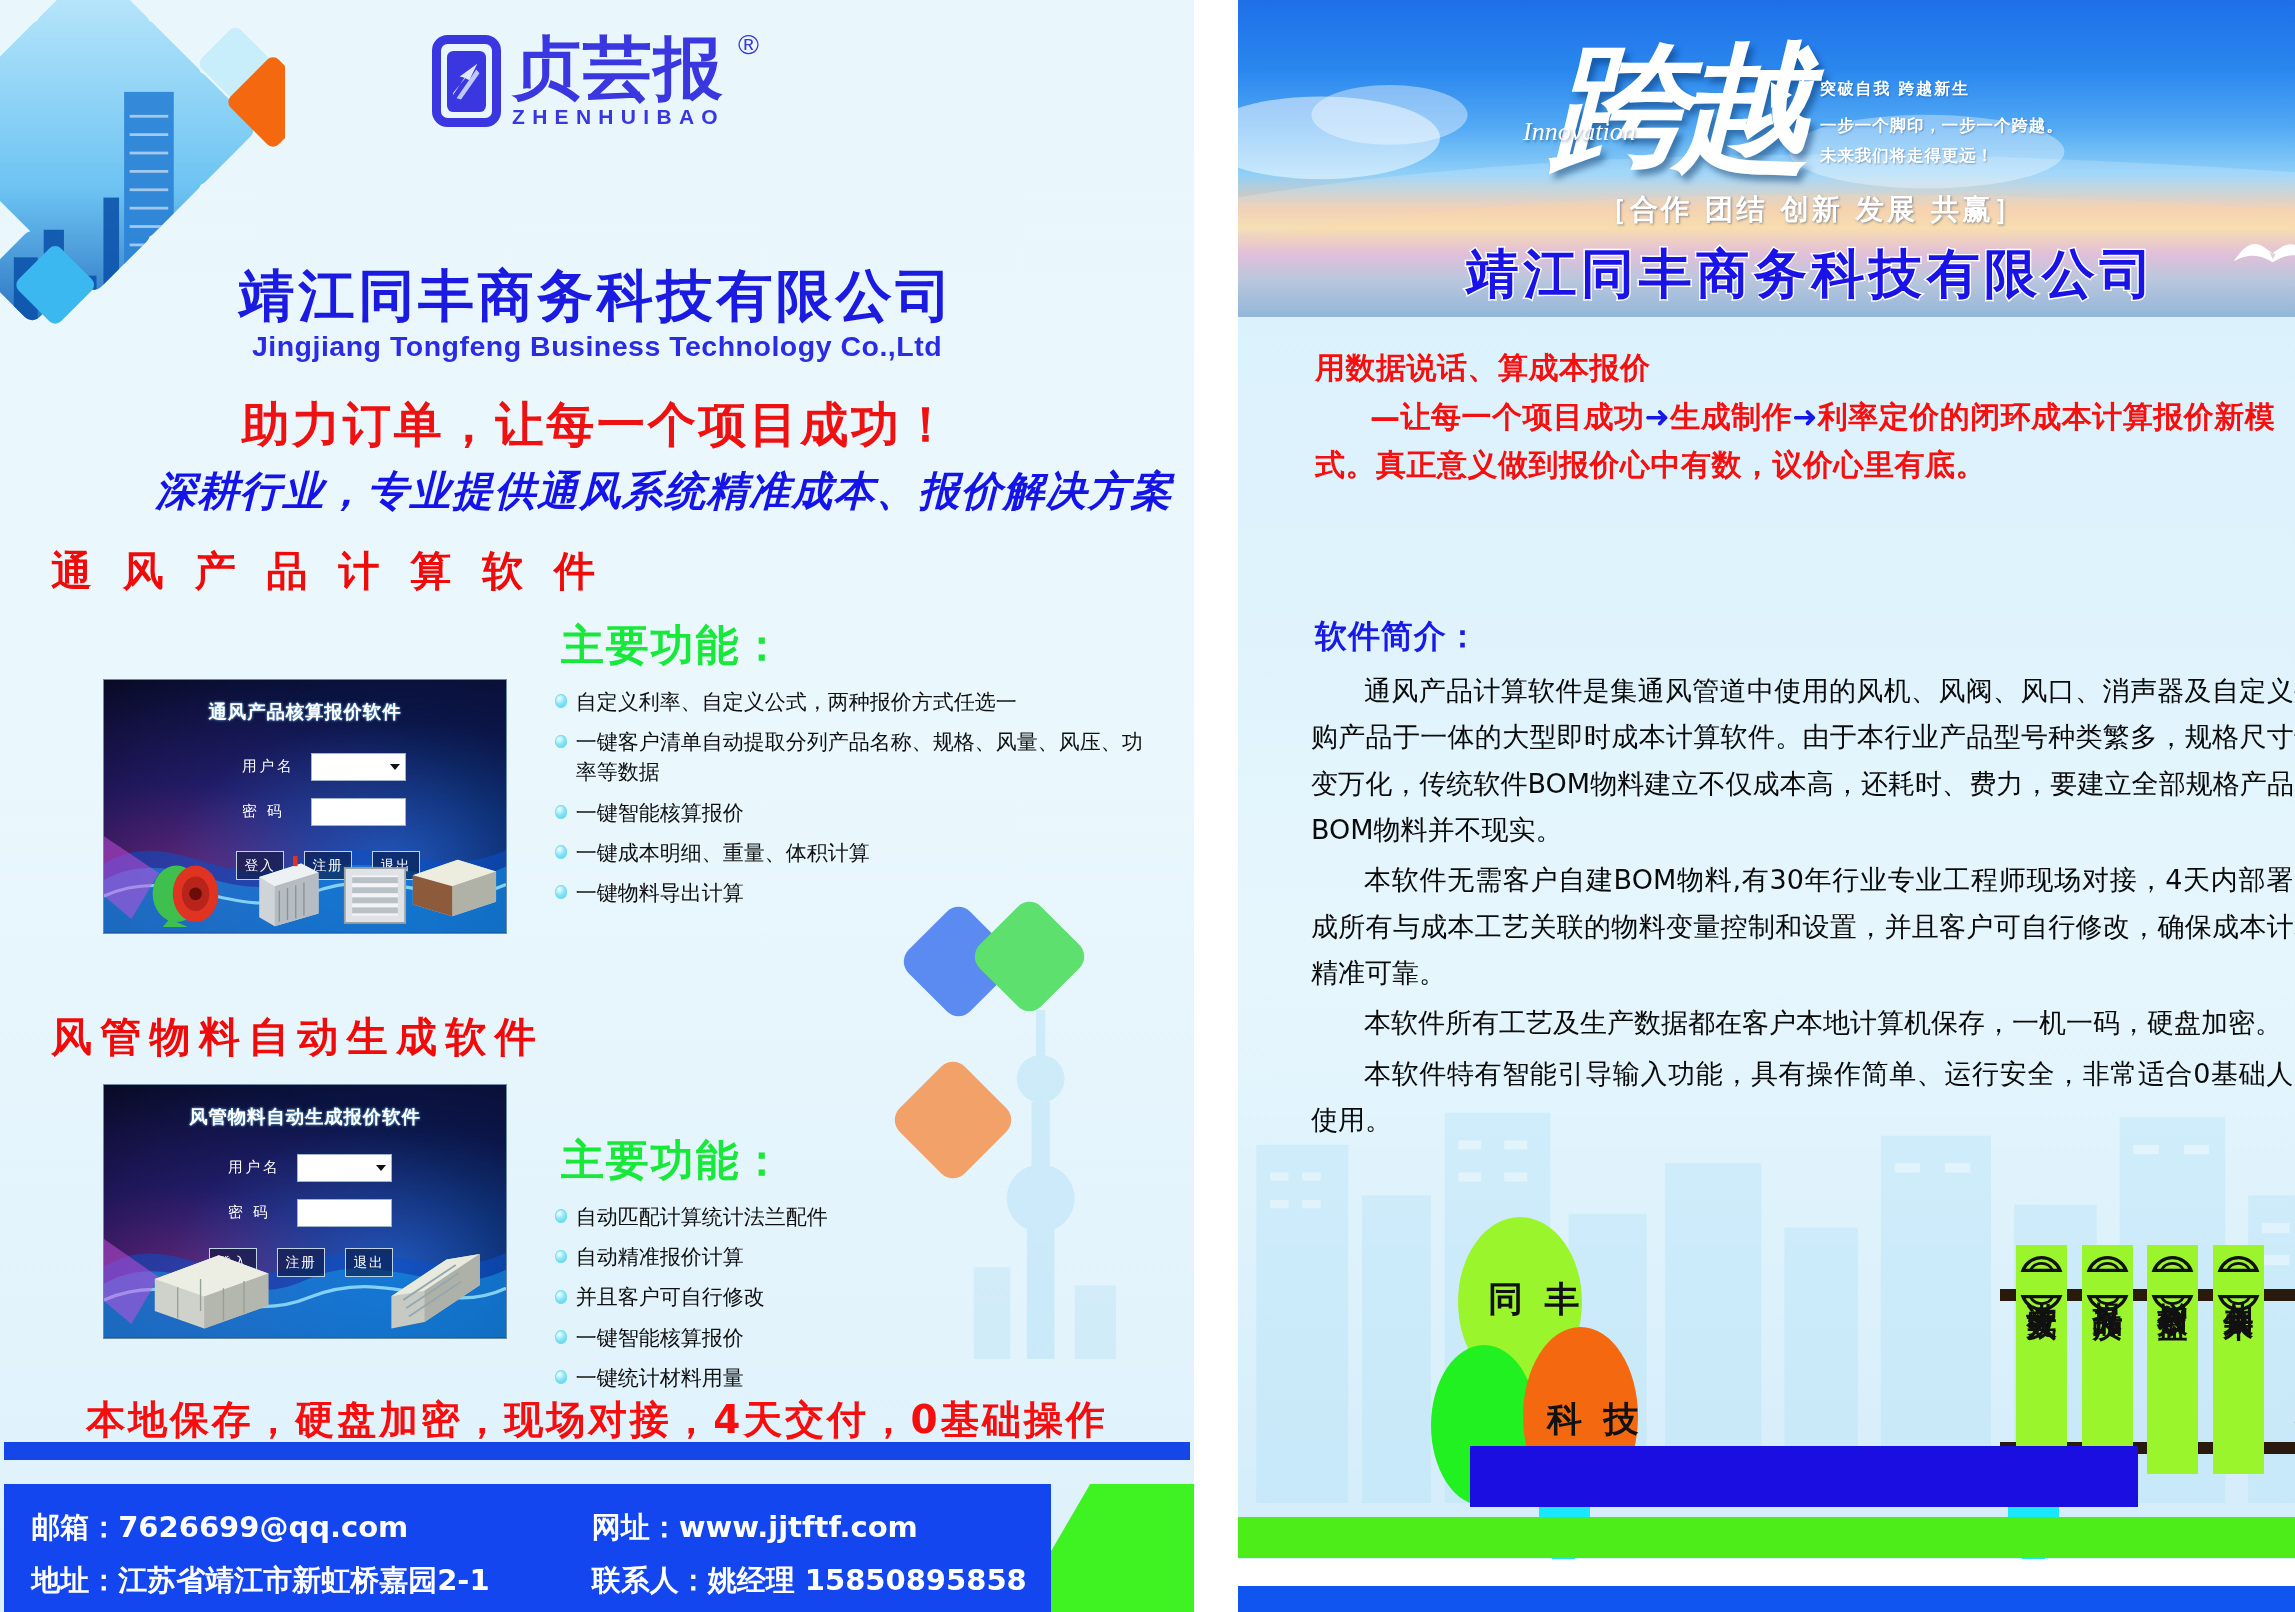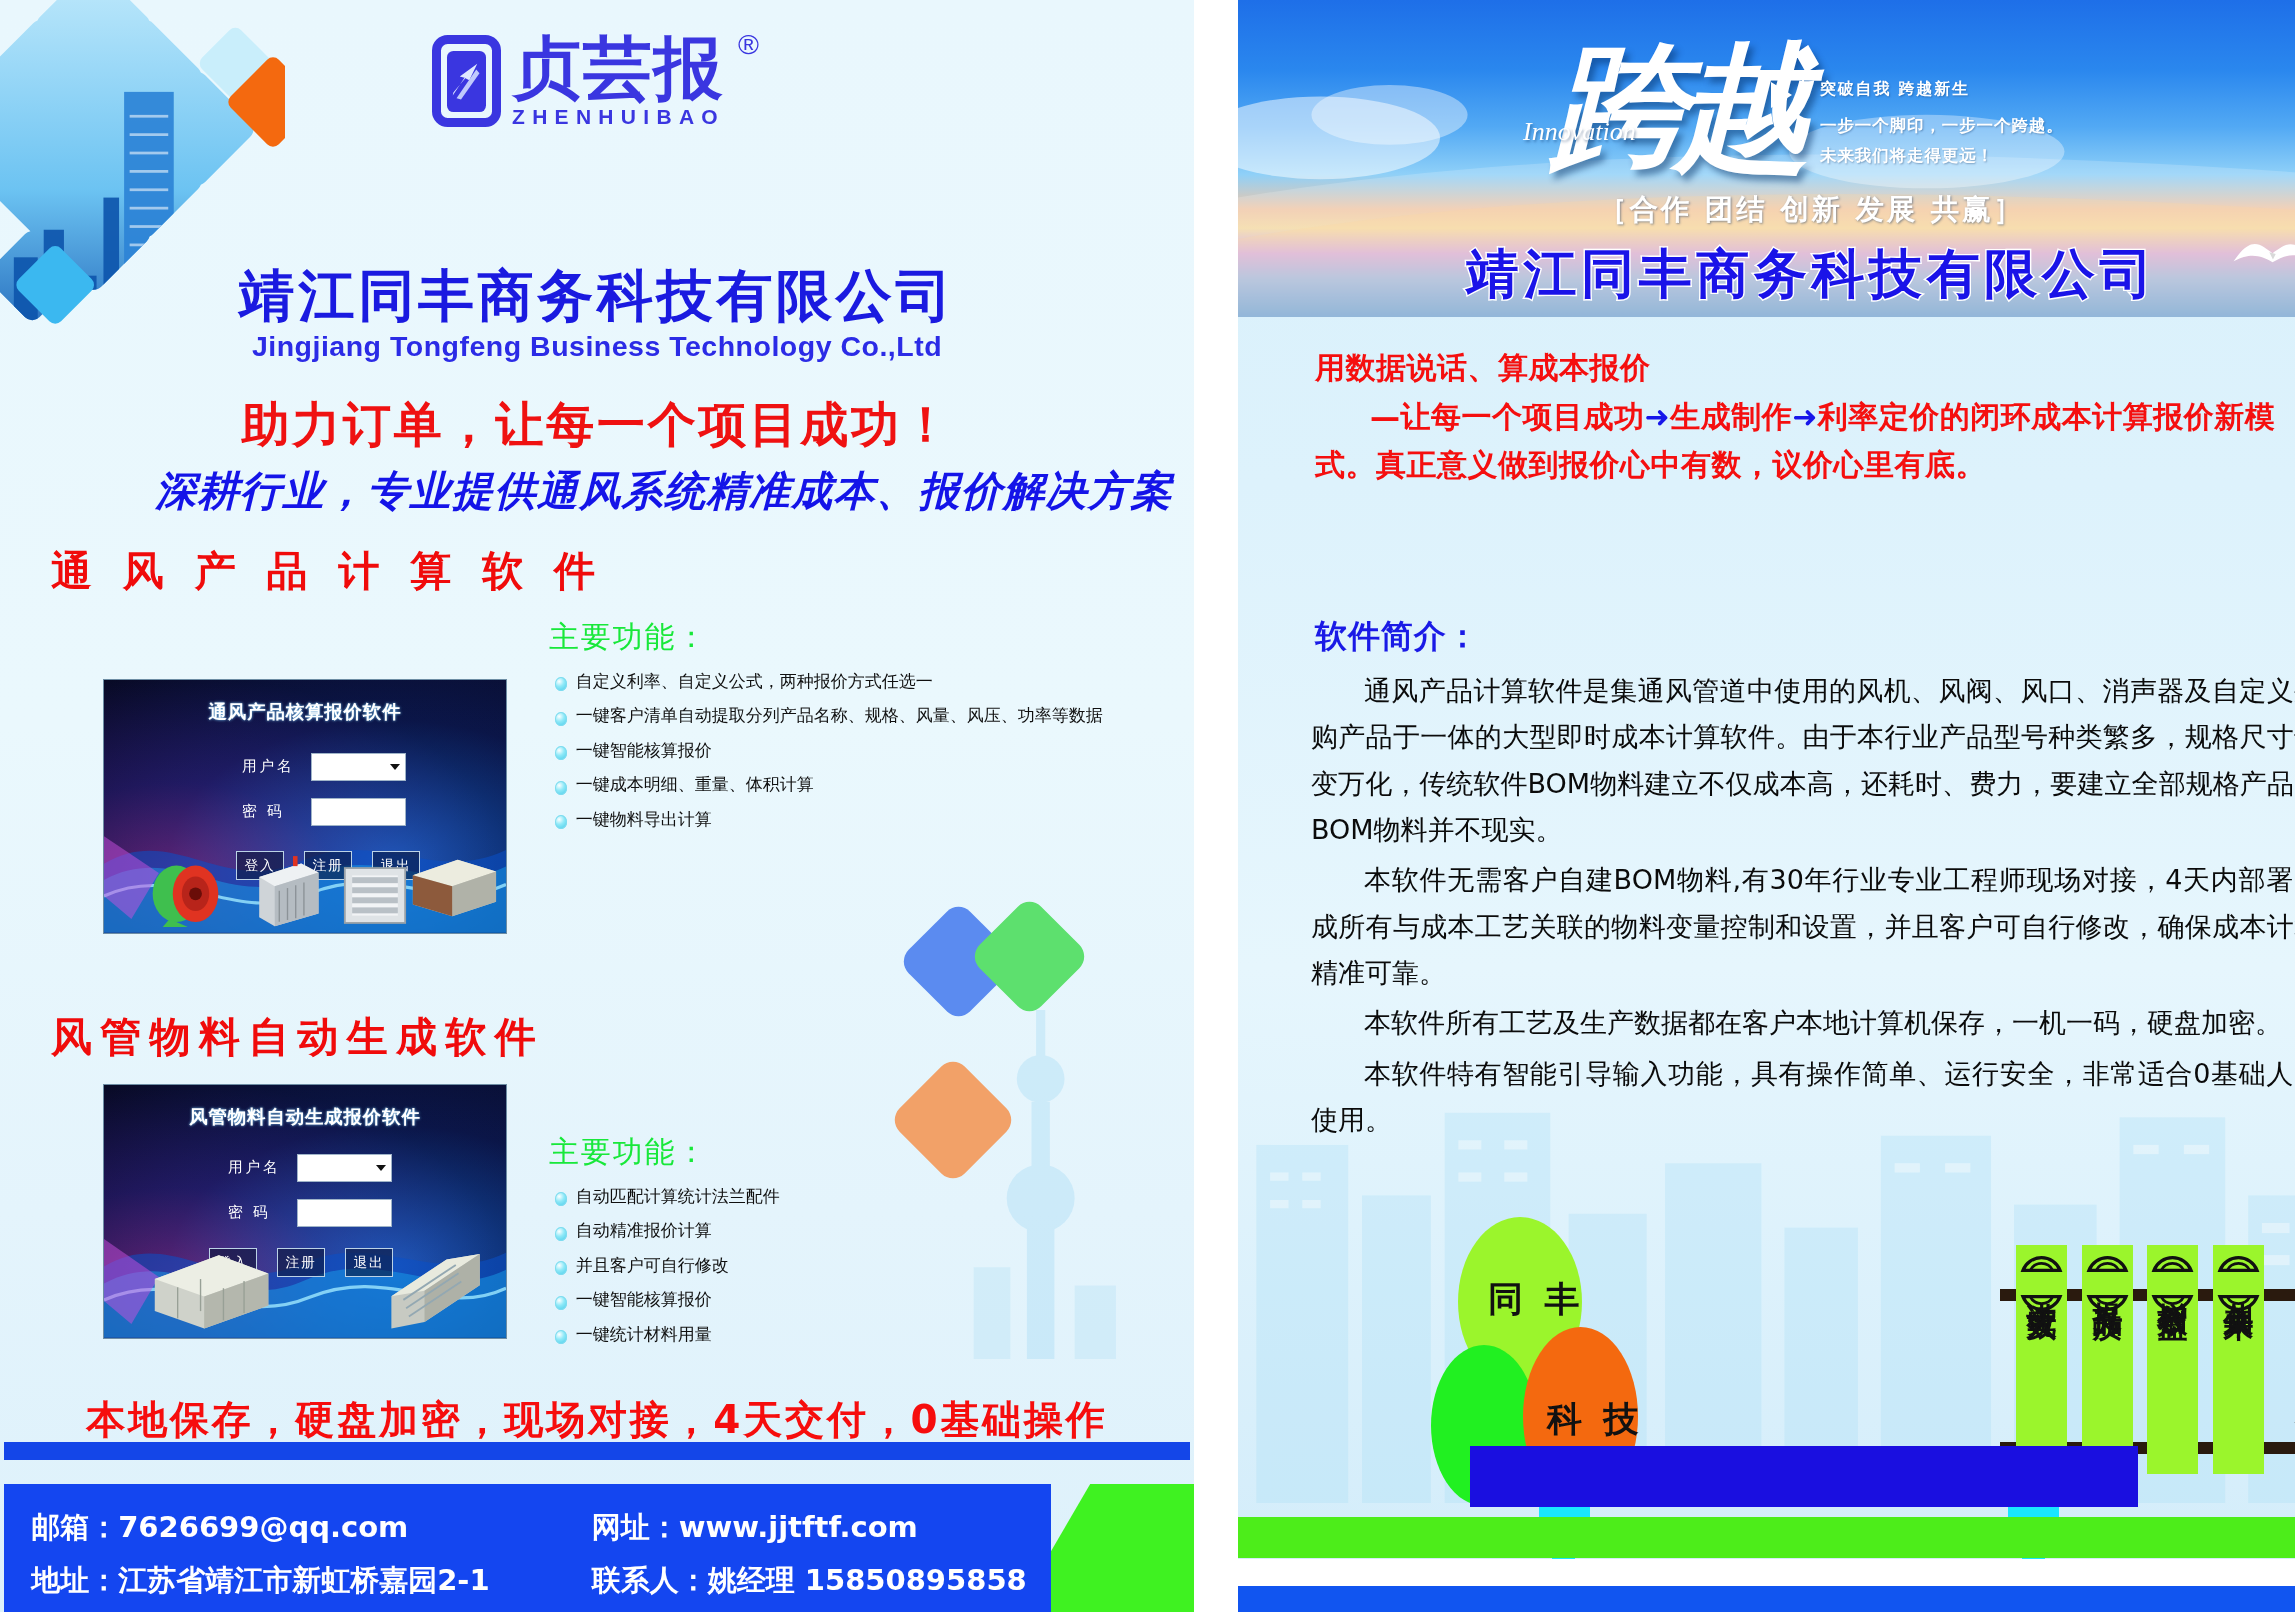--- a/index.html
+++ b/index.html
@@ -122,31 +122,32 @@
     font-family:"DejaVu Serif","Liberation Serif",serif;
   }
   .wave { position:absolute; left:0; bottom:0; width:100%; height:60%; }
   .prod { position:absolute; }
 
   
   .feat-block { position:absolute; left:549px; width:611px; }
   .feat-block.one { top:617px; }
   .feat-block.two { top:1132px; }
   .feat-head {
-    font-size:30px; font-weight:normal; color:#18e83a; letter-spacing:1.8px; margin-bottom:12px;
-    font-family:"DejaVu Sans","Liberation Sans",sans-serif;
+    font-size:43px; font-weight:bold; color:#18e83a; letter-spacing:1.8px; margin-bottom:12px;
+    font-family:"DejaVu Sans","Liberation Sans",sans-serif;
+    margin-left:12px;
   }
   .feat-li { display:flex; align-items:flex-start; margin-bottom:10px; }
   .bullet {
     flex:0 0 auto; width:12px; height:13.8px; border-radius:50%;
     background:radial-gradient(circle at 35% 32%, #ffffff 0%, #8fe9f8 40%, #3fc8e8 100%);
     margin:7.3px 9.2px 0 5.5px; box-shadow:0 0 0 0.9px #7fdcef inset;
   }
   .feat-tx {
-    font-size:17px; color:#101010; line-height:1.44; letter-spacing:0px;
+    font-size:21px; color:#101010; line-height:1.44; letter-spacing:0px;
     font-family:Liberation Serif, serif;
   }
 
   
   .rh { position:absolute; transform:rotate(45deg); border-radius:16.5px; }
 
   
   .tail-slogan {
     position:absolute; top:1393px; left:0; width:1194px; text-align:center;
     font-size:39px; font-weight:bold; color:#f60d0d; letter-spacing:2.8px;

